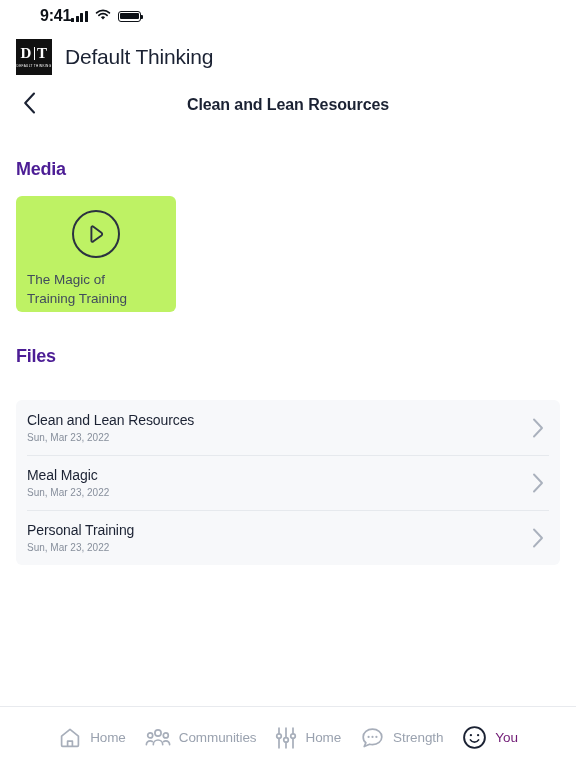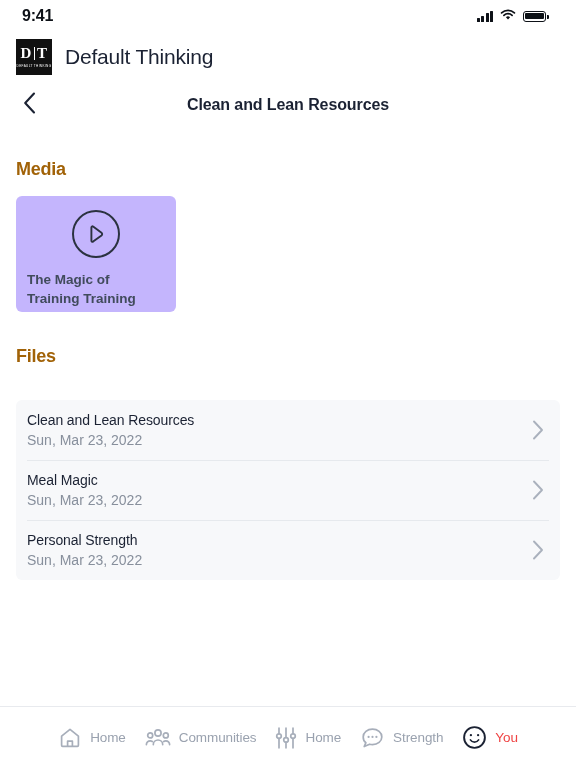--- a/index.html
+++ b/index.html
@@ -17,22 +17,22 @@
     display:flex;
     flex-direction:column;
   }
 
   
   .statusbar {
     height:32px;
     flex:0 0 32px;
     display:flex;
     align-items:center;
-    justify-content:space-between;
     padding:0 30px 0 22px;
+    margin-left:18px;
   }
   .status-time {
     font-size:16px;
     font-weight:bold;
     color:#0d1117;
     letter-spacing:-0.2px;
   }
   .status-icons {
     display:flex;
     align-items:center;
@@ -132,38 +132,37 @@
 
   
   .content {
     flex:1 1 auto;
     overflow:hidden;
     padding:0 16px;
   }
   .section-title {
     font-size:18px;
     font-weight:bold;
-    color:#a16207;
+    color:#4c1d95;
     letter-spacing:-0.25px;
   }
   .media-title  { margin-top:32px; margin-bottom:16px; }
   .files-title  { margin-top:34px; margin-bottom:33px; }
 
   
   .media-row { display:flex; }
   .media-card {
     width:160px; height:116px;
-    background:#c4b5fd;
+    background:#bef264;
     border-radius:6px;
     display:flex;
     flex-direction:column;
     align-items:center;
     cursor:pointer;
     padding-top:14px;
-    font-weight:bold;
   }
   .play-circle {
     width:48px; height:48px;
     border:2px solid #2b3240;
     border-radius:50%;
     display:flex; align-items:center; justify-content:center;
     flex:0 0 48px;
   }
   .media-caption {
     align-self:stretch;
@@ -194,21 +193,21 @@
     height:1px;
     background:#e6e9ed;
   }
   .file-text { display:flex; flex-direction:column; gap:4px; }
   .file-name {
     font-size:14px;
     color:#1b2233;
     letter-spacing:-0.1px;
   }
   .file-date {
-    font-size:14px;
+    font-size:10px;
     color:#878f9c;
   }
   .chev-right {
     flex:0 0 auto;
     display:flex; align-items:center; justify-content:center;
   }
 
   
   .tabbar {
     flex:0 0 62px;
@@ -225,21 +224,21 @@
     gap:8px;
     cursor:pointer;
   }
   .tab-label {
     font-size:13.5px;
     color:#9aa2af;
     letter-spacing:-0.1px;
     white-space:nowrap;
   }
   .tab.active .tab-label {
-    color:#ef4444;
+    color:#701a75;
   }
   .tab-icon { display:flex; align-items:center; justify-content:center; }
 </style>
 </head>
 <body>
 
 <div id="app">
 
   <div class="statusbar">
     <span class="status-time">9:41</span>
@@ -327,21 +326,21 @@
         </div>
         <div class="chev-right">
           <svg width="12" height="20" viewBox="0 0 12 20" aria-hidden="true">
             <path d="M2 1.5 10 10l-8 8.5" stroke="#aab1bd" stroke-width="1.9" fill="none" stroke-linecap="round" stroke-linejoin="round"></path>
           </svg>
         </div>
       </div>
 
       <div class="file-row">
         <div class="file-text">
-          <div class="file-name">Personal Strength</div>
+          <div class="file-name">Personal Training</div>
           <div class="file-date">Sun, Mar 23, 2022</div>
         </div>
         <div class="chev-right">
           <svg width="12" height="20" viewBox="0 0 12 20" aria-hidden="true">
             <path d="M2 1.5 10 10l-8 8.5" stroke="#aab1bd" stroke-width="1.9" fill="none" stroke-linecap="round" stroke-linejoin="round"></path>
           </svg>
         </div>
       </div>
 
     </div>

